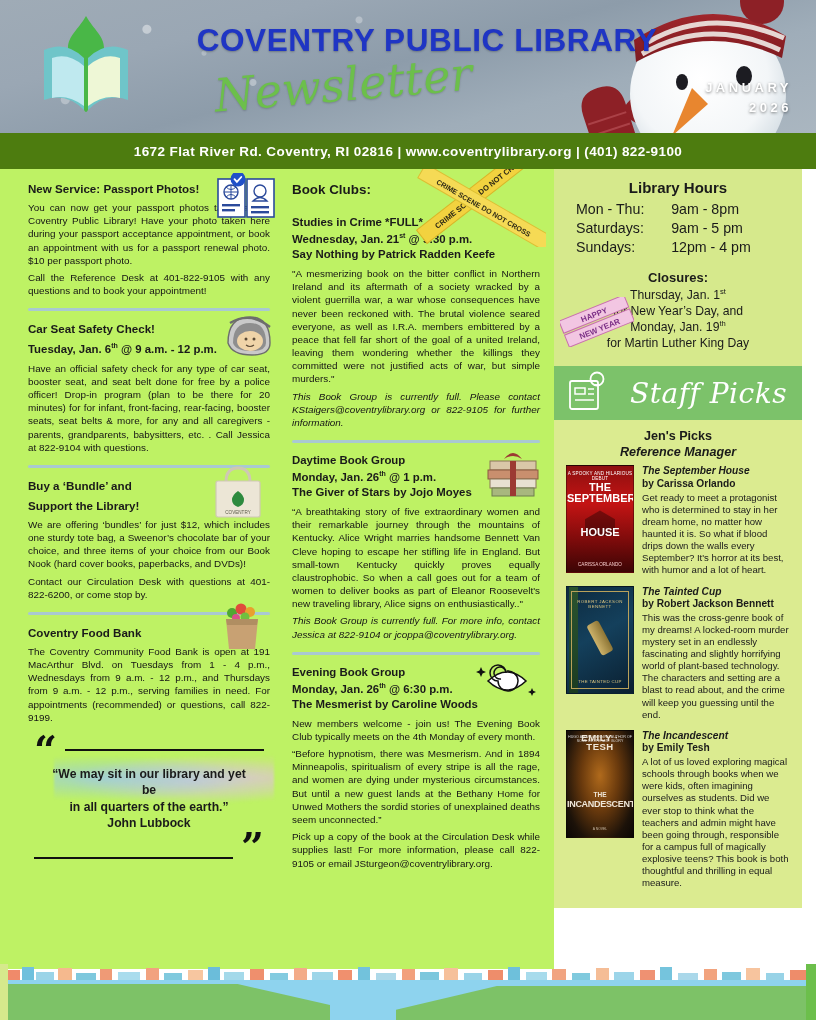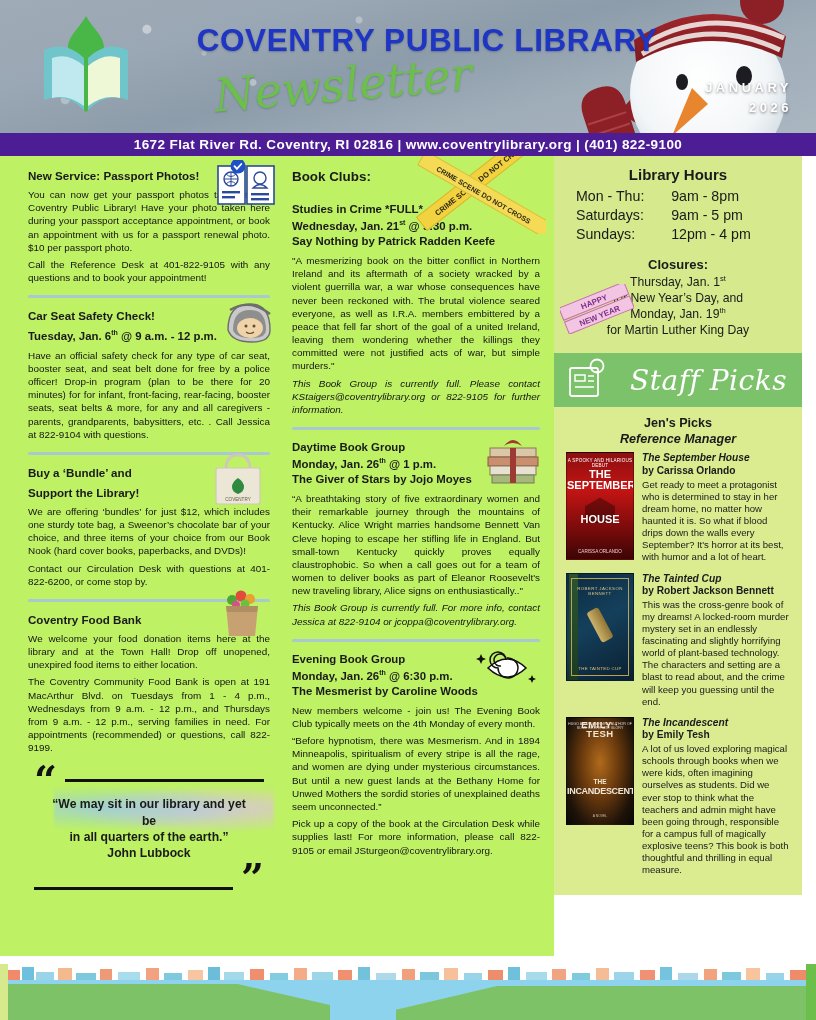--- a/index.html
+++ b/index.html
@@ -43,21 +43,21 @@
     text-shadow:0 1px 2px rgba(0,0,0,.18);
     padding-left:20px;padding-right:150px;
   }
   .hdr-date{
     position:absolute;right:24px;top:78px;text-align:right;
     color:#ffffff;font-size:13px;font-weight:bold;letter-spacing:3.5px;
     line-height:1.55;
     text-shadow:0 1px 3px rgba(0,0,0,.5);
   }
   .hdr-bar{
-    width:816px;height:23px;background:#4c1d95;
+    width:816px;height:36px;background:#4d7c0f;
     display:flex;align-items:center;justify-content:center;
     color:#ffffff;font-size:13.5px;font-weight:bold;letter-spacing:.4px;
   }
 
   
   .content{
     position:relative;width:816px;height:800px;
     display:flex;background:#bef264;
   }
   .col-left{width:282px;padding:12px 12px 0 28px;box-sizing:border-box;}
@@ -297,21 +297,20 @@
         <svg class="ic" style="right:0px;top:-26px;width:56px;height:52px;" viewBox="0 0 56 52">
           <circle cx="18" cy="14" r="5" fill="#4fa832"></circle>
             <circle cx="27" cy="10" r="5.5" fill="#e04b3c"></circle>
           <circle cx="36" cy="13" r="5" fill="#e8a02e"></circle>
             <circle cx="31" cy="18" r="4.5" fill="#6fbf3f"></circle>
           <circle cx="22" cy="19" r="4" fill="#d94f8a"></circle>
           <path d="M12 20 L44 20 L41 50 L15 50 Z" fill="#c8a173"></path>
           <path d="M12 20 L44 20 L43 26 L13 26 Z" fill="#b08e62"></path>
         </svg>
         <div class="sec-title">Coventry Food Bank</div>
-        <p class="body">We welcome your food donation items here at the library and at the Town Hall! Drop off unopened, unexpired food items to either location.</p>
         <p class="body">The Coventry Community Food Bank is open at 191 MacArthur Blvd. on Tuesdays from 1 - 4 p.m., Wednesdays from 9 a.m. - 12 p.m., and Thursdays from 9 a.m. - 12 p.m., serving families in need. For appointments (recommended) or questions, call 822-9199.</p>
       </div>
 
       <div class="quote-wrap">
         <div class="q-blob"></div>
         <div class="q-top">
           <span class="q-mark">“</span>
           <span class="q-rule"></span>
         </div>
         <div class="q-text">

